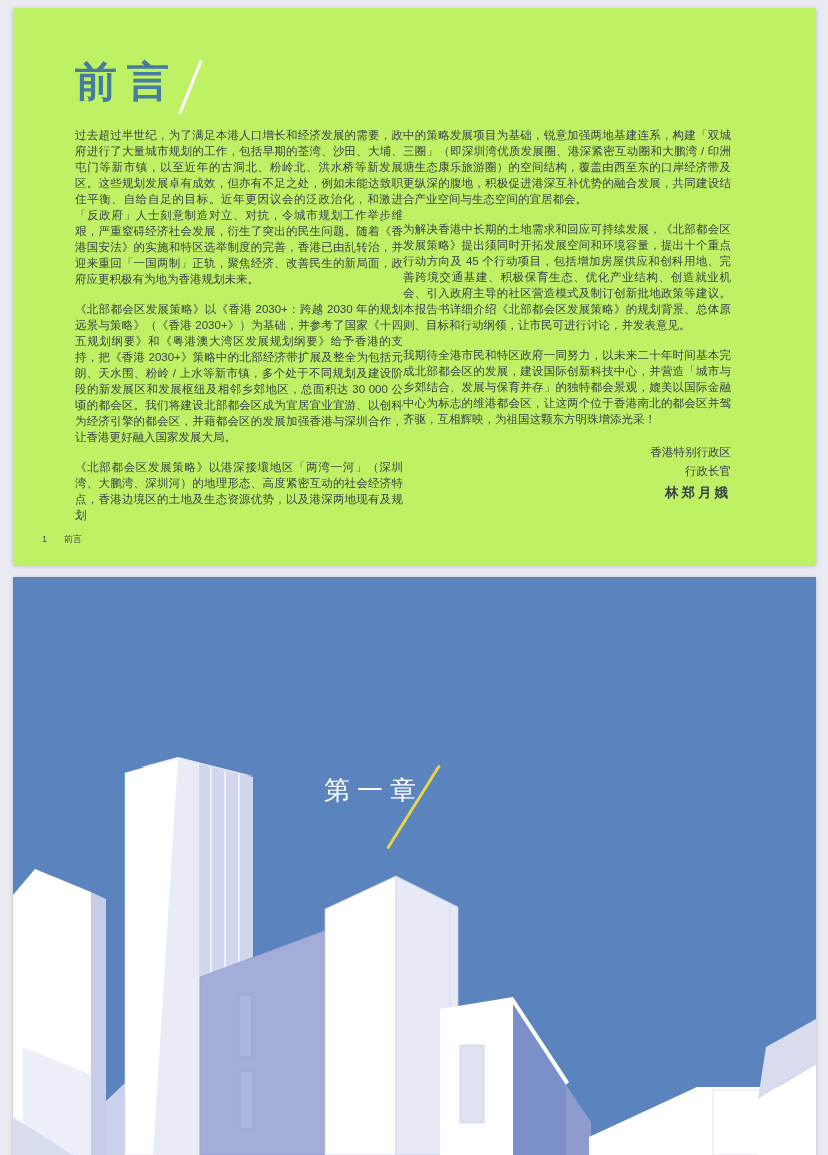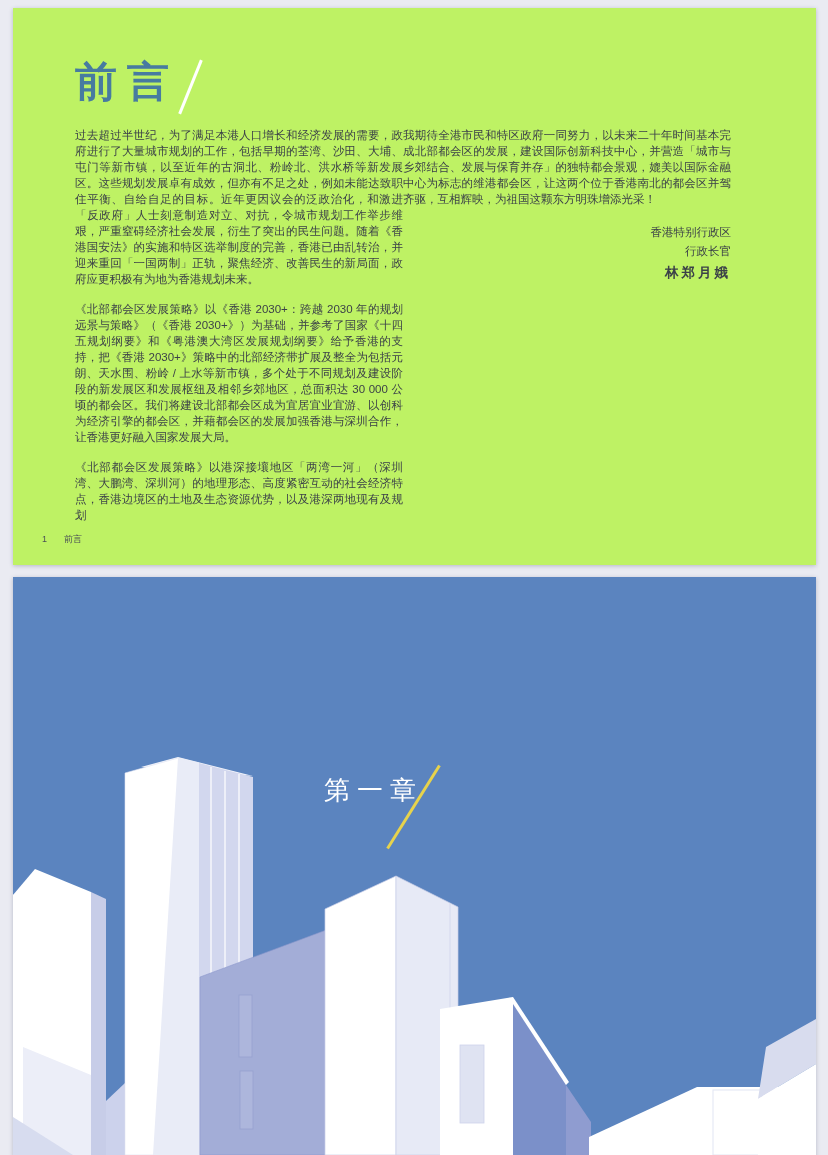--- a/index.html
+++ b/index.html
@@ -67,20 +67,22 @@
   <div class="fw-title">前言</div>
   <div class="slash-white"></div>
 
   <div class="fw-columns">
     <div class="fw-col">
       <p>过去超过半世纪，为了满足本港人口增长和经济发展的需要，政府进行了大量城市规划的工作，包括早期的荃湾、沙田、大埔、屯门等新市镇，以至近年的古洞北、粉岭北、洪水桥等新发展区。这些规划发展卓有成效，但亦有不足之处，例如未能达致职住平衡、自给自足的目标。近年更因议会的泛政治化，和激进「反政府」人士刻意制造对立、对抗，令城市规划工作举步维艰，严重窒碍经济社会发展，衍生了突出的民生问题。随着《香港国安法》的实施和特区选举制度的完善，香港已由乱转治，并迎来重回「一国两制」正轨，聚焦经济、改善民生的新局面，政府应更积极有为地为香港规划未来。</p>
       <p>《北部都会区发展策略》以《香港 2030+：跨越 2030 年的规划远景与策略》（《香港 2030+》）为基础，并参考了国家《十四五规划纲要》和《粤港澳大湾区发展规划纲要》给予香港的支持，把《香港 2030+》策略中的北部经济带扩展及整全为包括元朗、天水围、粉岭 / 上水等新市镇，多个处于不同规划及建设阶段的新发展区和发展枢纽及相邻乡郊地区，总面积达 30 000 公顷的都会区。我们将建设北部都会区成为宜居宜业宜游、以创科为经济引擎的都会区，并藉都会区的发展加强香港与深圳合作，让香港更好融入国家发展大局。</p>
       <p>《北部都会区发展策略》以港深接壤地区「两湾一河」（深圳湾、大鹏湾、深圳河）的地理形态、高度紧密互动的社会经济特点，香港边境区的土地及生态资源优势，以及港深两地现有及规划</p>
     </div>
     <div class="fw-col">
+      <p>中的策略发展项目为基础，锐意加强两地基建连系，构建「双城三圈」（即深圳湾优质发展圈、港深紧密互动圈和大鹏湾 / 印洲塘生态康乐旅游圈）的空间结构，覆盖由西至东的口岸经济带及更纵深的腹地，积极促进港深互补优势的融合发展，共同建设结合产业空间与生态空间的宜居都会。</p>
+      <p>为解决香港中长期的土地需求和回应可持续发展，《北部都会区发展策略》提出须同时开拓发展空间和环境容量，提出十个重点行动方向及 45 个行动项目，包括增加房屋供应和创科用地、完善跨境交通基建、积极保育生态、优化产业结构、创造就业机会、引入政府主导的社区营造模式及制订创新批地政策等建议。本报告书详细介绍《北部都会区发展策略》的规划背景、总体原则、目标和行动纲领，让市民可进行讨论，并发表意见。</p>
       <p>我期待全港市民和特区政府一同努力，以未来二十年时间基本完成北部都会区的发展，建设国际创新科技中心，并营造「城市与乡郊结合、发展与保育并存」的独特都会景观，媲美以国际金融中心为标志的维港都会区，让这两个位于香港南北的都会区并驾齐驱，互相辉映，为祖国这颗东方明珠增添光采！</p>
       <div class="fw-signature">
         <div>香港特别行政区</div>
         <div>行政长官</div>
         <div class="sig-name">林郑月娥</div>
       </div>
     </div>
   </div>
 
   <div class="fw-footer">

